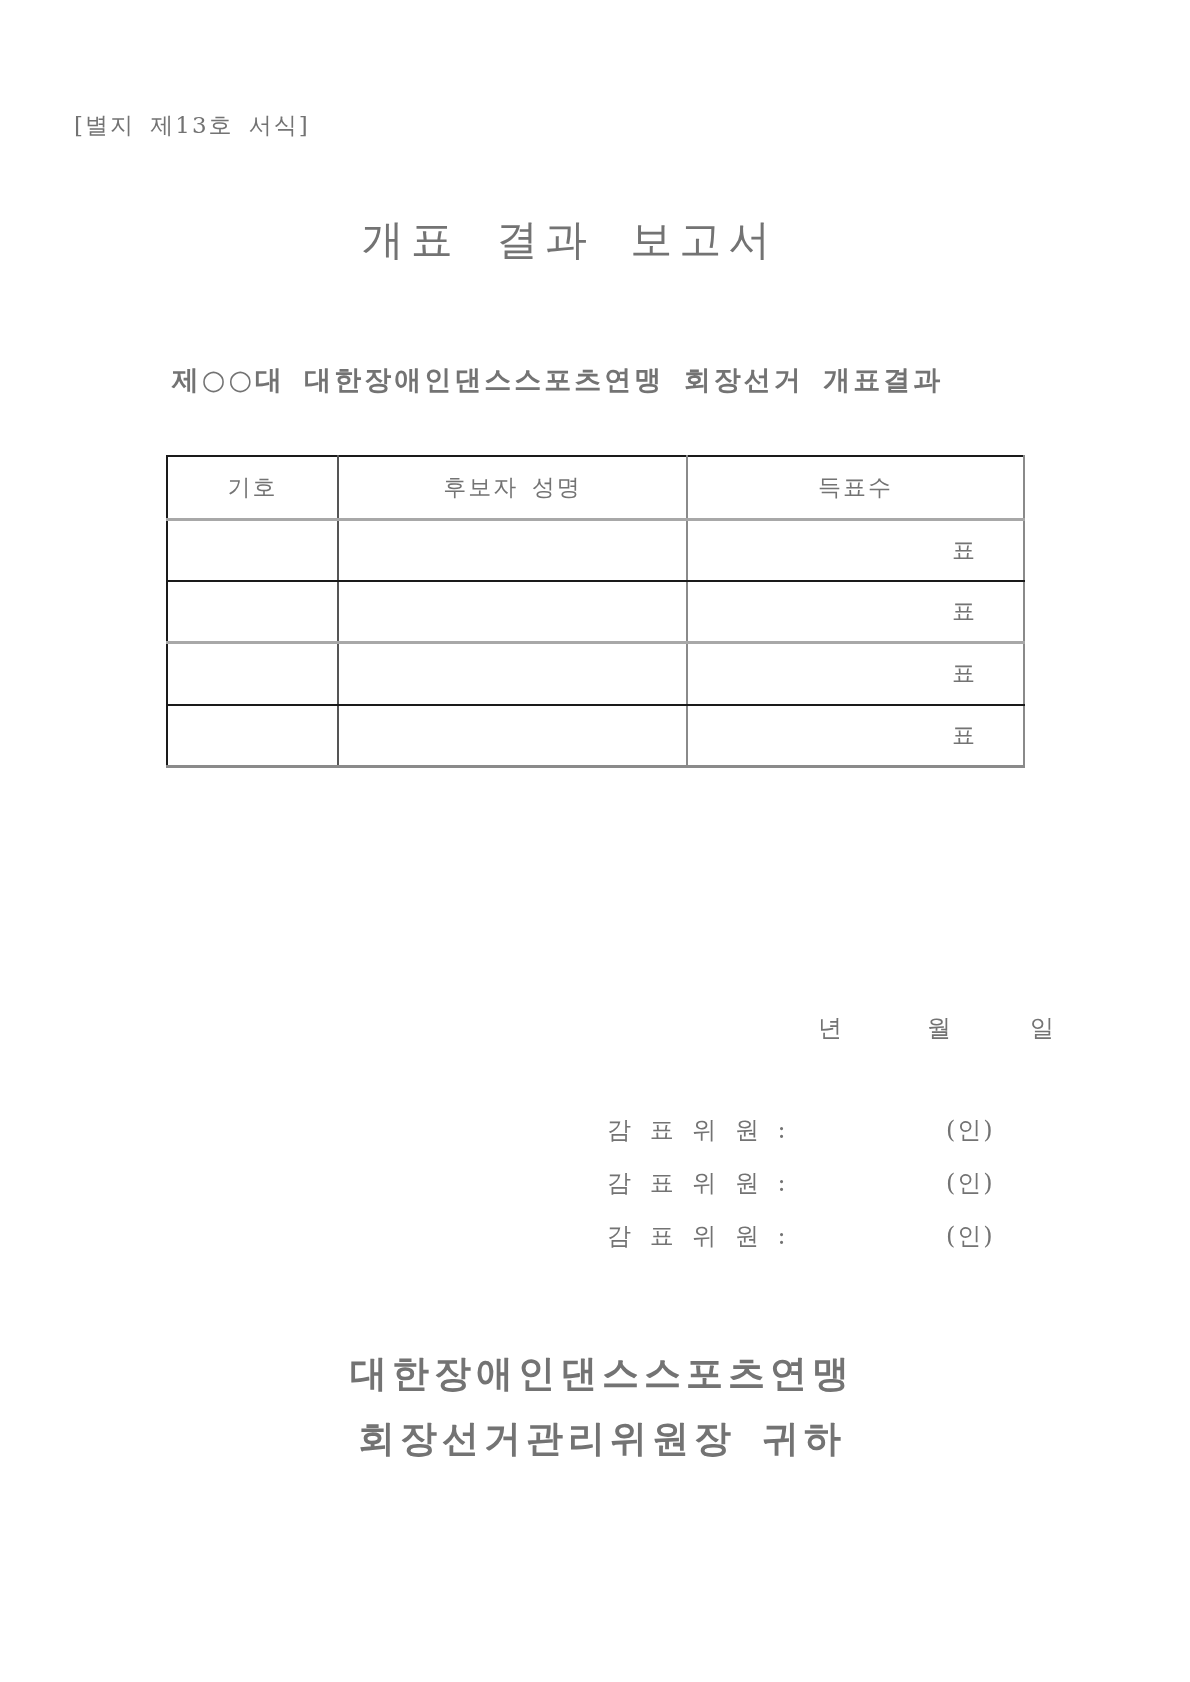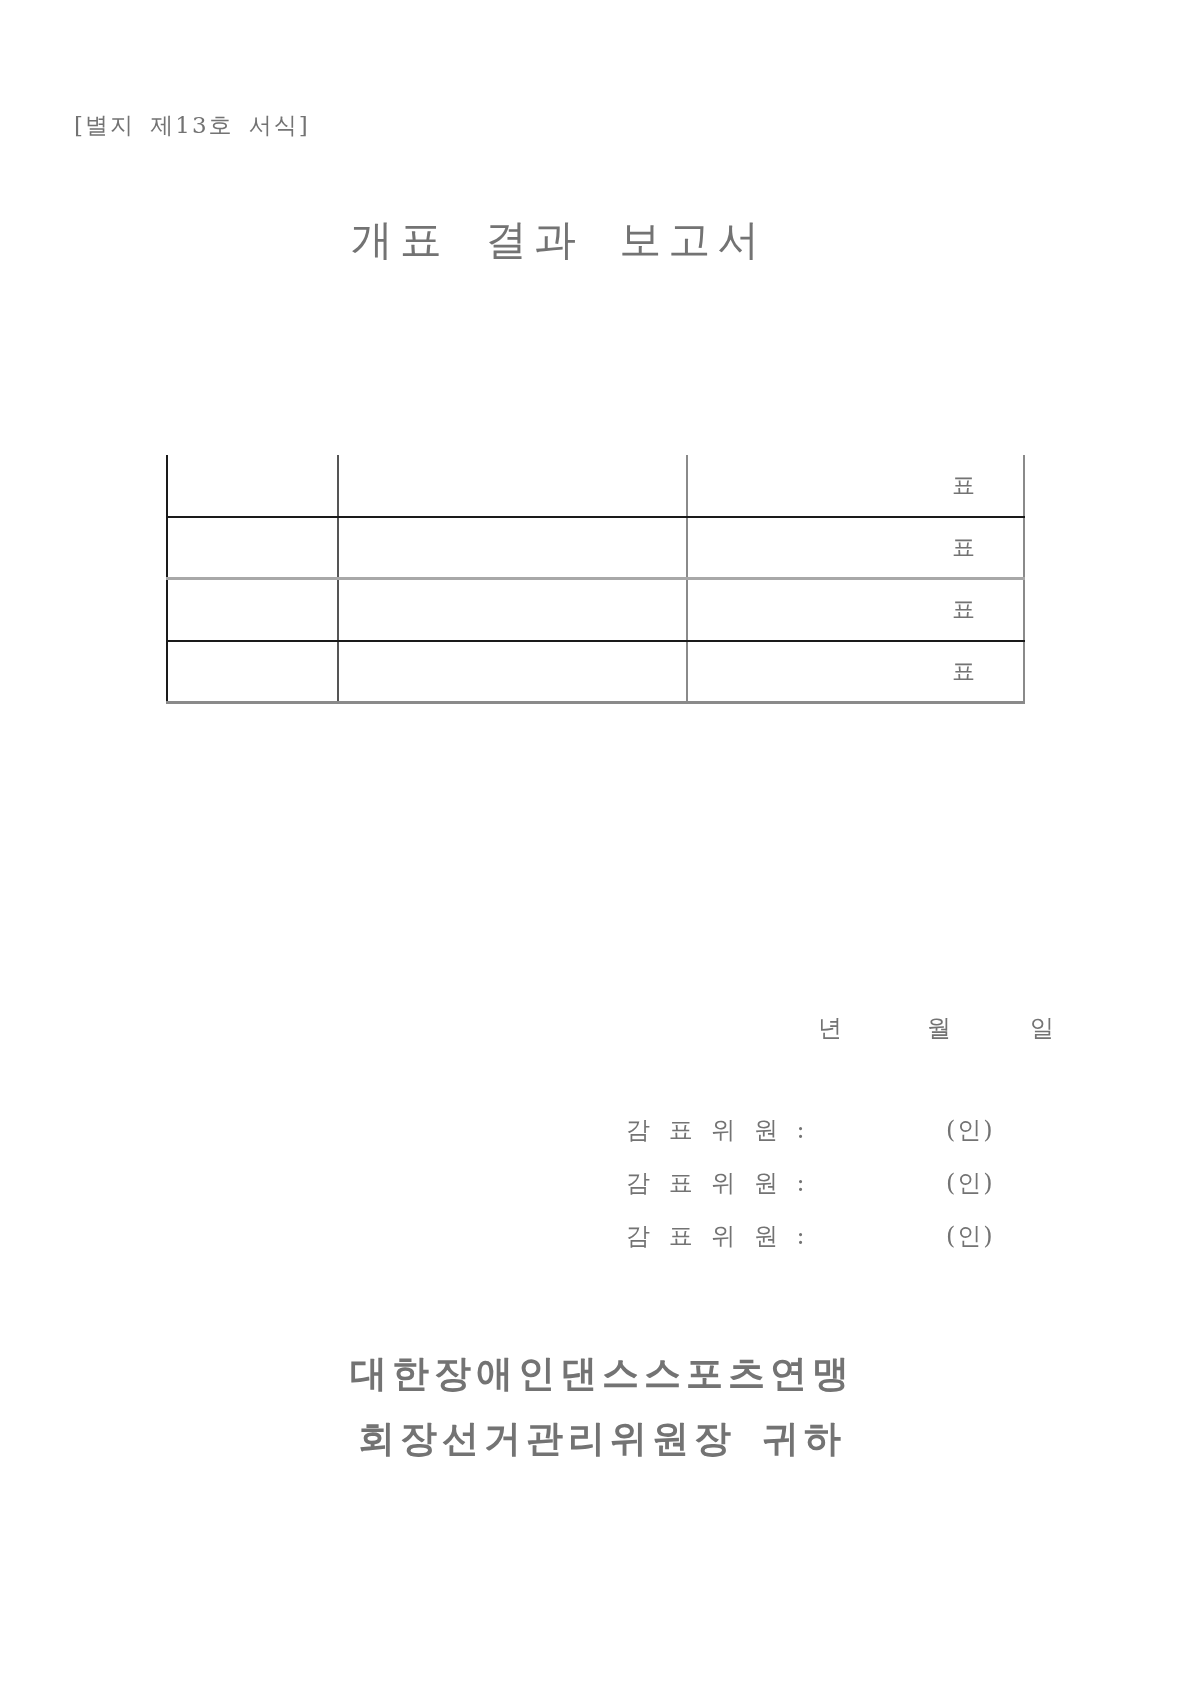--- a/index.html
+++ b/index.html
@@ -16,21 +16,21 @@
   }
   .abs { position: absolute; }
 
   .form-label {
     left: 74px; top: 110px;
     font-size: 23px;
     letter-spacing: 2px;
     word-spacing: 6px;
   }
   .title {
-    left: 1px; top: 212px; width: 1115px;
+    left: 12px; top: 212px; width: 1115px;
     text-align: center;
     font-size: 42px;
     letter-spacing: 7px;
     word-spacing: 16px;
   }
   .subtitle {
     left: 0; top: 362px; width: 1115px;
     text-align: center;
     font-size: 27px;
     font-weight: bold;
@@ -81,21 +81,21 @@
   .date-y { left: 818px; }
   .date-m { left: 927px; }
   .date-d { left: 1030px; }
 
   .signer-row {
     left: 0; width: 1190px;
     font-size: 24px;
     letter-spacing: 2px;
     word-spacing: 7px;
   }
-  .signer-row .signer-label { position: absolute; left: 626px; white-space: pre; }
+  .signer-row .signer-label { position: absolute; left: 607px; white-space: pre; }
   .signer-row .signer-seal  { position: absolute; left: 946px; }
   .signer-1 { top: 1114px; }
   .signer-2 { top: 1167px; }
   .signer-3 { top: 1220px; }
 
   .footer-org {
     left: 0; width: 1204px;
     text-align: center;
     font-size: 37px;
     font-weight: bold;
@@ -115,28 +115,34 @@
 </style>
 </head>
 <body>
 
 <div class="page">
 
   <div class="abs form-label">[별지 제13호 서식]</div>
 
   <div class="abs title">개표 결과 보고서</div>
 
+  <div class="abs subtitle">제○○대 대한장애인댄스스포츠연맹 회장선거 개표결과</div>
 
   <table class="results">
     <colgroup>
       <col class="col-symbol">
         <col class="col-name">
         <col class="col-votes">
     </colgroup>
     <tbody>
+        <tr class="head">
+      <th class="b-left v-line-1">기호</th>
+      <th class="v-line-2">후보자 성명</th>
+      <th class="b-right">득표수</th>
+    </tr>
     <tr class="r1">
       <td class="b-left v-line-1"></td>
       <td class="v-line-2"></td>
       <td class="b-right votes-cell">표</td>
     </tr>
     <tr class="r2">
       <td class="b-left v-line-1"></td>
       <td class="v-line-2"></td>
       <td class="b-right votes-cell">표</td>
     </tr>

